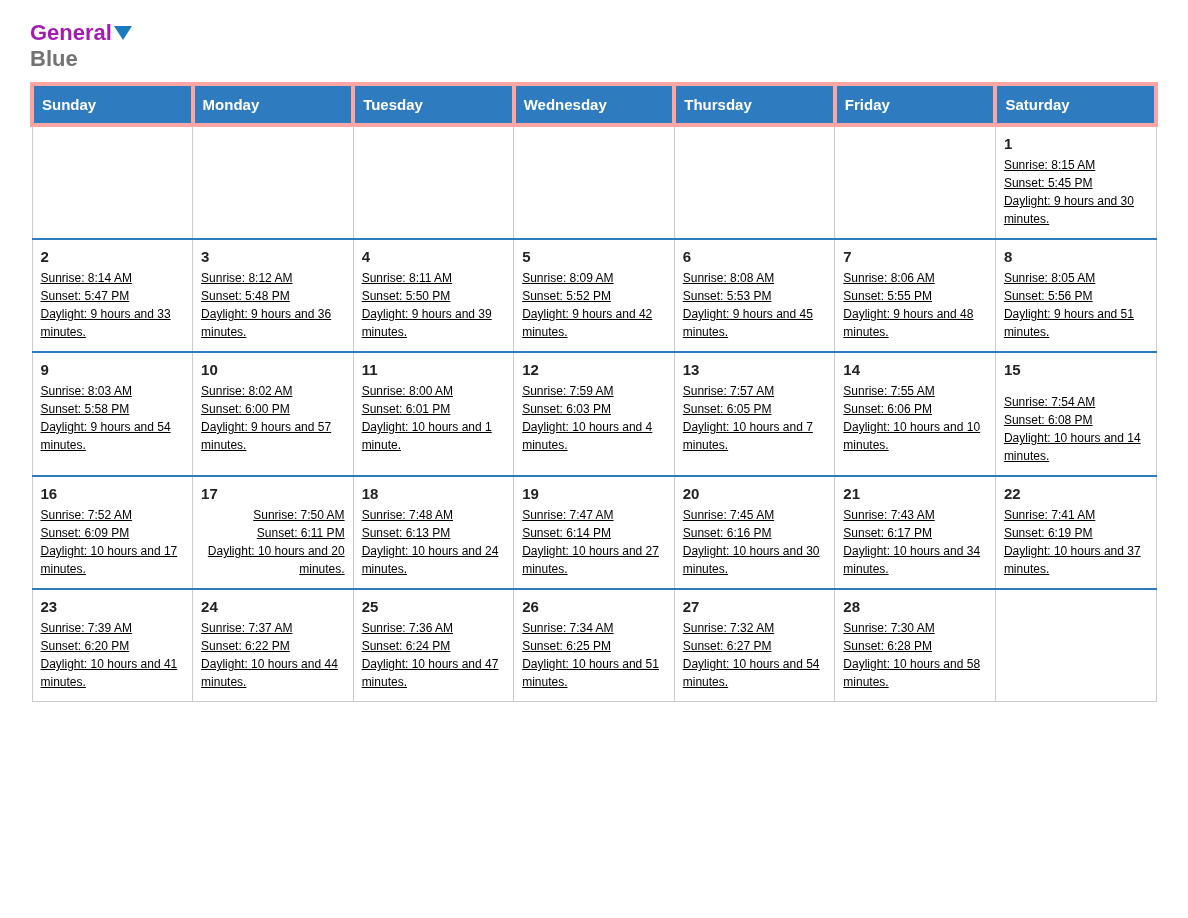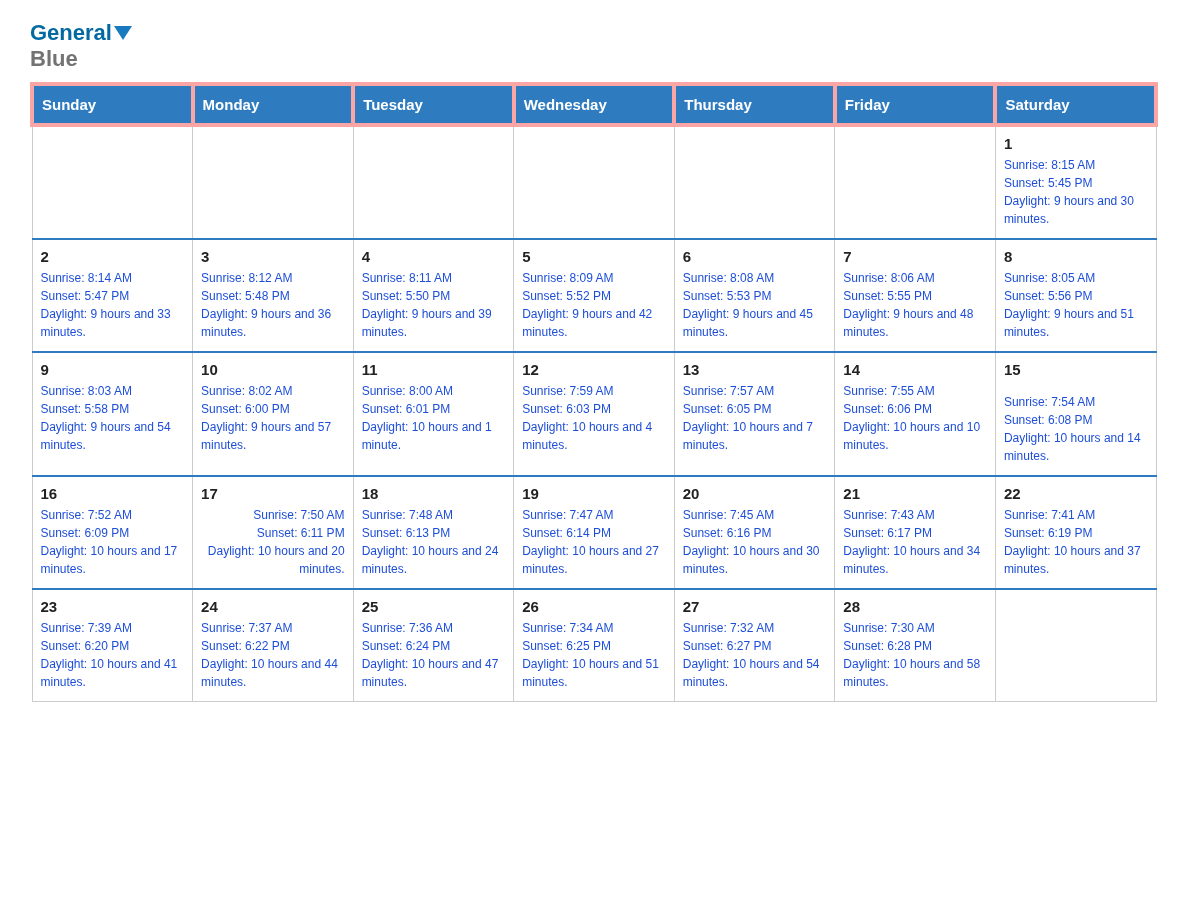--- a/index.html
+++ b/index.html
@@ -16,21 +16,21 @@
       align-items: flex-start;
       margin-bottom: 10px;
     }
     .logo {
       display: flex;
       align-items: flex-end;
       font-size: 22px;
       font-weight: bold;
       color: #333;
     }
-    .logo .general { color: #0369a1; margin-top: 17px; }
+    .logo .general { color: #a21caf; margin-top: 17px; }
     .logo .blue { color: #1a7abf; }
     .title-block {
       text-align: right;
     }
     .month-title {
       font-size: 42px;
       font-weight: bold;
       color: #222;
       line-height: 1.1;
     }
@@ -64,22 +64,23 @@
     }
     .day-number {
       font-size: 15px;
       font-weight: bold;
       color: #222;
       display: block;
       margin-bottom: 4px;
     }
     .day-info {
       font-size: 12px;
-      color: #1d4ed8;
+      color: #000000;
       line-height: 1.5;
+      text-decoration: underline;
     }
     .empty-cell {
       background: #fff;
     }
     .row-divider td {
       border-top: 2px solid #2e7bbf;
     }
   </style>
 </head>
 <body>

